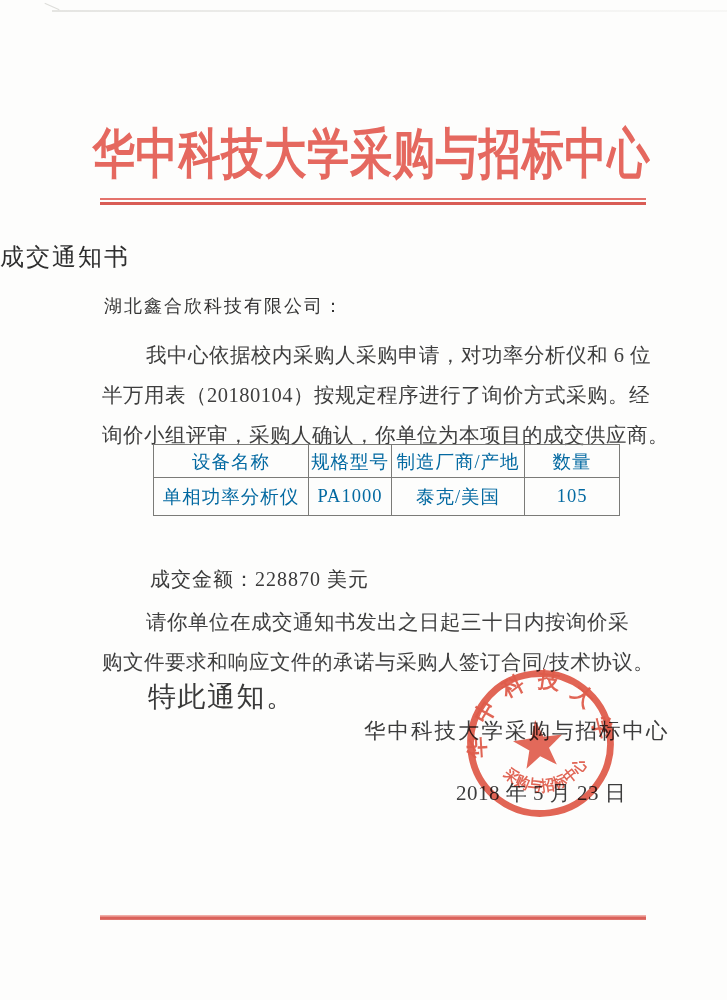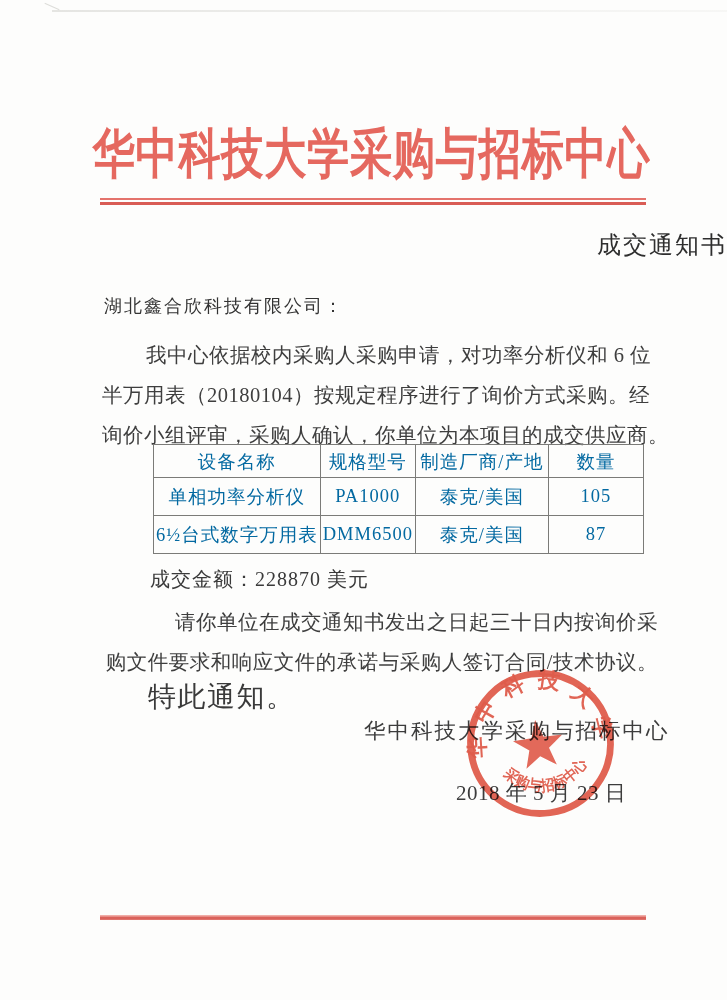--- a/index.html
+++ b/index.html
@@ -18,30 +18,30 @@
   .letterhead{
     top:126px;left:0;width:727px;text-align:center;
     font-size:54px;font-weight:bold;line-height:1.05;white-space:nowrap;
     color:#e5685f;letter-spacing:1px;
     transform:translateX(8px) scaleX(0.78);
   }
   .rule-top{top:198px;left:100px;width:546px;}
   .rule-top .rt{height:2px;background:#e4736c;margin-bottom:2px;}
   .rule-top .rb{height:3px;background:#d95c55;}
   .doc-title{
-    top:229px;left:0;width:727px;text-align:right;
+    top:241px;left:0;width:727px;text-align:left;
     font-size:24px;color:#2e2e2e;letter-spacing:2px;
   }
   .recipient{
     top:294px;left:104px;font-size:18px;color:#333;letter-spacing:2px;white-space:pre;
   }
   .para{left:102px;width:556px;color:#3e3e3e;font-size:20.5px;}
   .para .line{line-height:40px;height:40px;white-space:pre;letter-spacing:.5px;}
   .para1{top:335px;}
-  .para2{top:602px;text-align:right;}
+  .para2{top:602px;}
   .indent{padding-left:44px;}
   
   table.items{
     top:444px;left:153px;position:absolute;border-collapse:collapse;
     color:#0369a1;table-layout:fixed;border-radius:30px;
   }
   table.items th,table.items td{
     border:1px solid #7b7b78;text-align:center;padding:0 2px;
     font-weight:normal;font-size:18.5px;letter-spacing:1px;
     overflow:hidden;white-space:nowrap;
@@ -93,26 +93,20 @@
     <th class="c1">规格型号</th>
     <th class="c2">制造厂商/产地</th>
     <th class="c3">数量</th>
   </tr>
   <tr>
     <td>单相功率分析仪</td>
     <td>PA1000</td>
     <td>泰克/美国</td>
     <td>105</td>
   </tr>
-  <tr>
-    <td>6½台式数字万用表</td>
-    <td>DMM6500</td>
-    <td>泰克/美国</td>
-    <td>87</td>
-  </tr>
 </tbody>
   </table>
 
 <div class="abs amount">成交金额：228870 美元</div>
 
 <div class="abs para para2">
   <div class="line indent">请你单位在成交通知书发出之日起三十日内按询价采</div>
   <div class="line">购文件要求和响应文件的承诺与采购人签订合同/技术协议。</div>
 </div>
 

